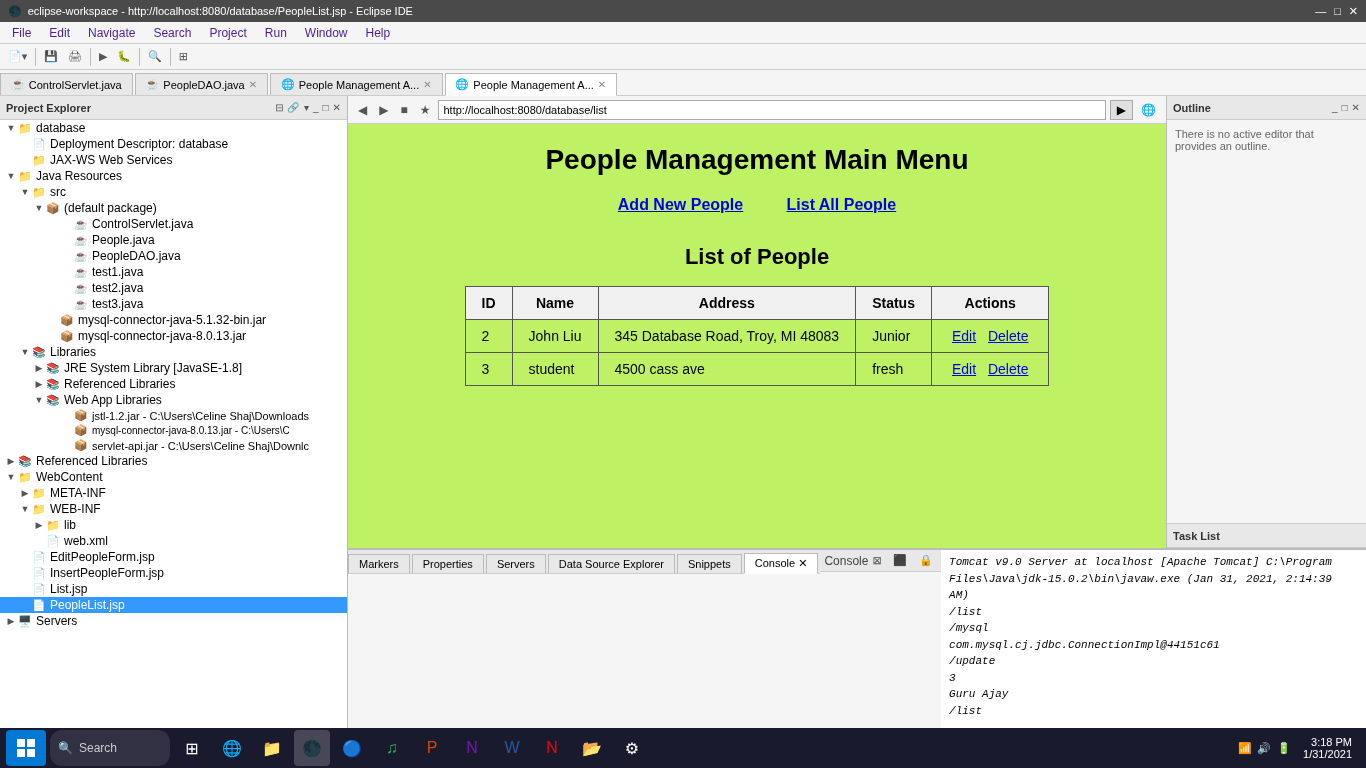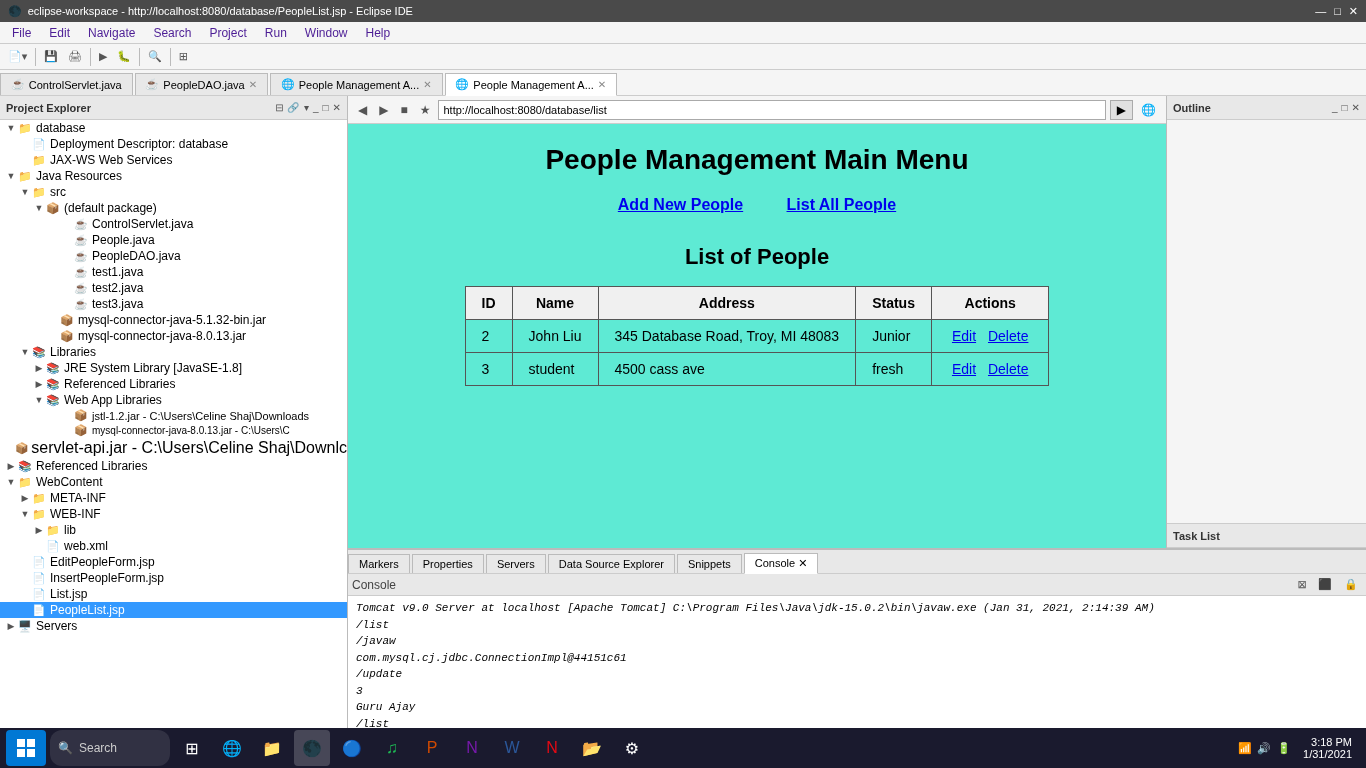--- a/index.html
+++ b/index.html
@@ -163,21 +163,21 @@
       height: 20px;
       border: 1px solid #aaa;
       padding: 0 4px;
       font-size: 11px;
     }
     .addr-go { font-size: 12px; cursor: pointer; padding: 2px 6px; background: #e0e0e0; border: 1px solid #aaa; }
 
     
     .browser-content {
       flex: 1;
-      background: #5eead4;
+      background: #bef264;
       overflow-y: auto;
       padding: 20px 40px;
     }
     .page-title { text-align: center; font-size: 28px; font-weight: bold; margin-bottom: 20px; }
     .page-links { text-align: center; margin-bottom: 30px; }
     .page-link { color: #0000ee; text-decoration: underline; font-size: 16px; font-weight: bold; cursor: pointer; margin: 0 20px; }
     .section-title { text-align: center; font-size: 22px; font-weight: bold; margin-bottom: 16px; }
     .data-table { margin: 0 auto; border-collapse: collapse; min-width: 500px; }
     .data-table th {
       border: 1px solid #555;
@@ -201,21 +201,20 @@
       flex-direction: column;
     }
     .outline-content { padding: 8px; font-size: 11px; color: #666; }
 
     
     .bottom-panel {
       height: 220px;
       background: #f5f5f5;
       border-top: 2px solid #bbb;
       display: flex;
-      flex-direction: column;
     }
     .bottom-tabs {
       background: #e8e8e8;
       height: 24px;
       display: flex;
       align-items: flex-end;
       border-bottom: 1px solid #ccc;
     }
     .bottom-tab {
       padding: 3px 10px;
@@ -476,21 +475,21 @@
       <div class="tree-item">
         <span class="tree-indent" style="width:60px"></span>
         <span class="tree-arrow">&nbsp;</span>
         <span class="tree-icon">📦</span>
         <span class="tree-label" style="font-size:10px">mysql-connector-java-8.0.13.jar - C:\Users\C</span>
       </div>
       <div class="tree-item">
         <span class="tree-indent" style="width:60px"></span>
         <span class="tree-arrow">&nbsp;</span>
         <span class="tree-icon">📦</span>
-        <span class="tree-label" style="font-size:16px">servlet-api.jar - C:\Users\Celine Shaj\Downlc</span>
+        <span class="tree-label" style="font-size:11px">servlet-api.jar - C:\Users\Celine Shaj\Downlc</span>
       </div>
       <div class="tree-item">
         <span class="tree-indent" style="width:4px"></span>
         <span class="tree-arrow">▶</span>
         <span class="tree-icon">📚</span>
         <span class="tree-label">Referenced Libraries</span>
       </div>
       <div class="tree-item">
         <span class="tree-indent" style="width:4px"></span>
         <span class="tree-arrow">▼</span>
@@ -615,20 +614,23 @@
 
       <div class="outline-panel">
         <div class="panel-header">
           <span class="panel-title">Outline</span>
           <div class="panel-controls">
             <span class="panel-ctrl-btn">_</span>
             <span class="panel-ctrl-btn">□</span>
             <span class="panel-ctrl-btn">✕</span>
           </div>
         </div>
+        <div class="outline-content">
+          <span>There is no active editor that provides an outline.</span>
+        </div>
 
         <div style="margin-top:auto; border-top:1px solid #ccc;">
           <div class="panel-header">
             <span class="panel-title">Task List</span>
           </div>
         </div>
       </div>
     </div>
 
     <div class="bottom-panel">
@@ -646,21 +648,21 @@
         </div>
         <div style="display:flex; gap:4px;">
           <button class="toolbar-btn" title="Clear">⊠</button>
           <button class="toolbar-btn" title="Stop">⬛</button>
           <button class="toolbar-btn">🔒</button>
         </div>
       </div>
       <div class="bottom-console">
         <div class="console-line">Tomcat v9.0 Server at localhost [Apache Tomcat] C:\Program Files\Java\jdk-15.0.2\bin\javaw.exe  (Jan 31, 2021, 2:14:39 AM)</div>
         <div class="console-line">/list</div>
-        <div class="console-line">/javaw</div>
+        <div class="console-line">/mysql</div>
         <div class="console-line">com.mysql.cj.jdbc.ConnectionImpl@44151c61</div>
         <div class="console-line">/update</div>
         <div class="console-line">3</div>
         <div class="console-line">Guru Ajay</div>
         <div class="console-line">/list</div>
       </div>
     </div>
 
   </div>
 </div>

